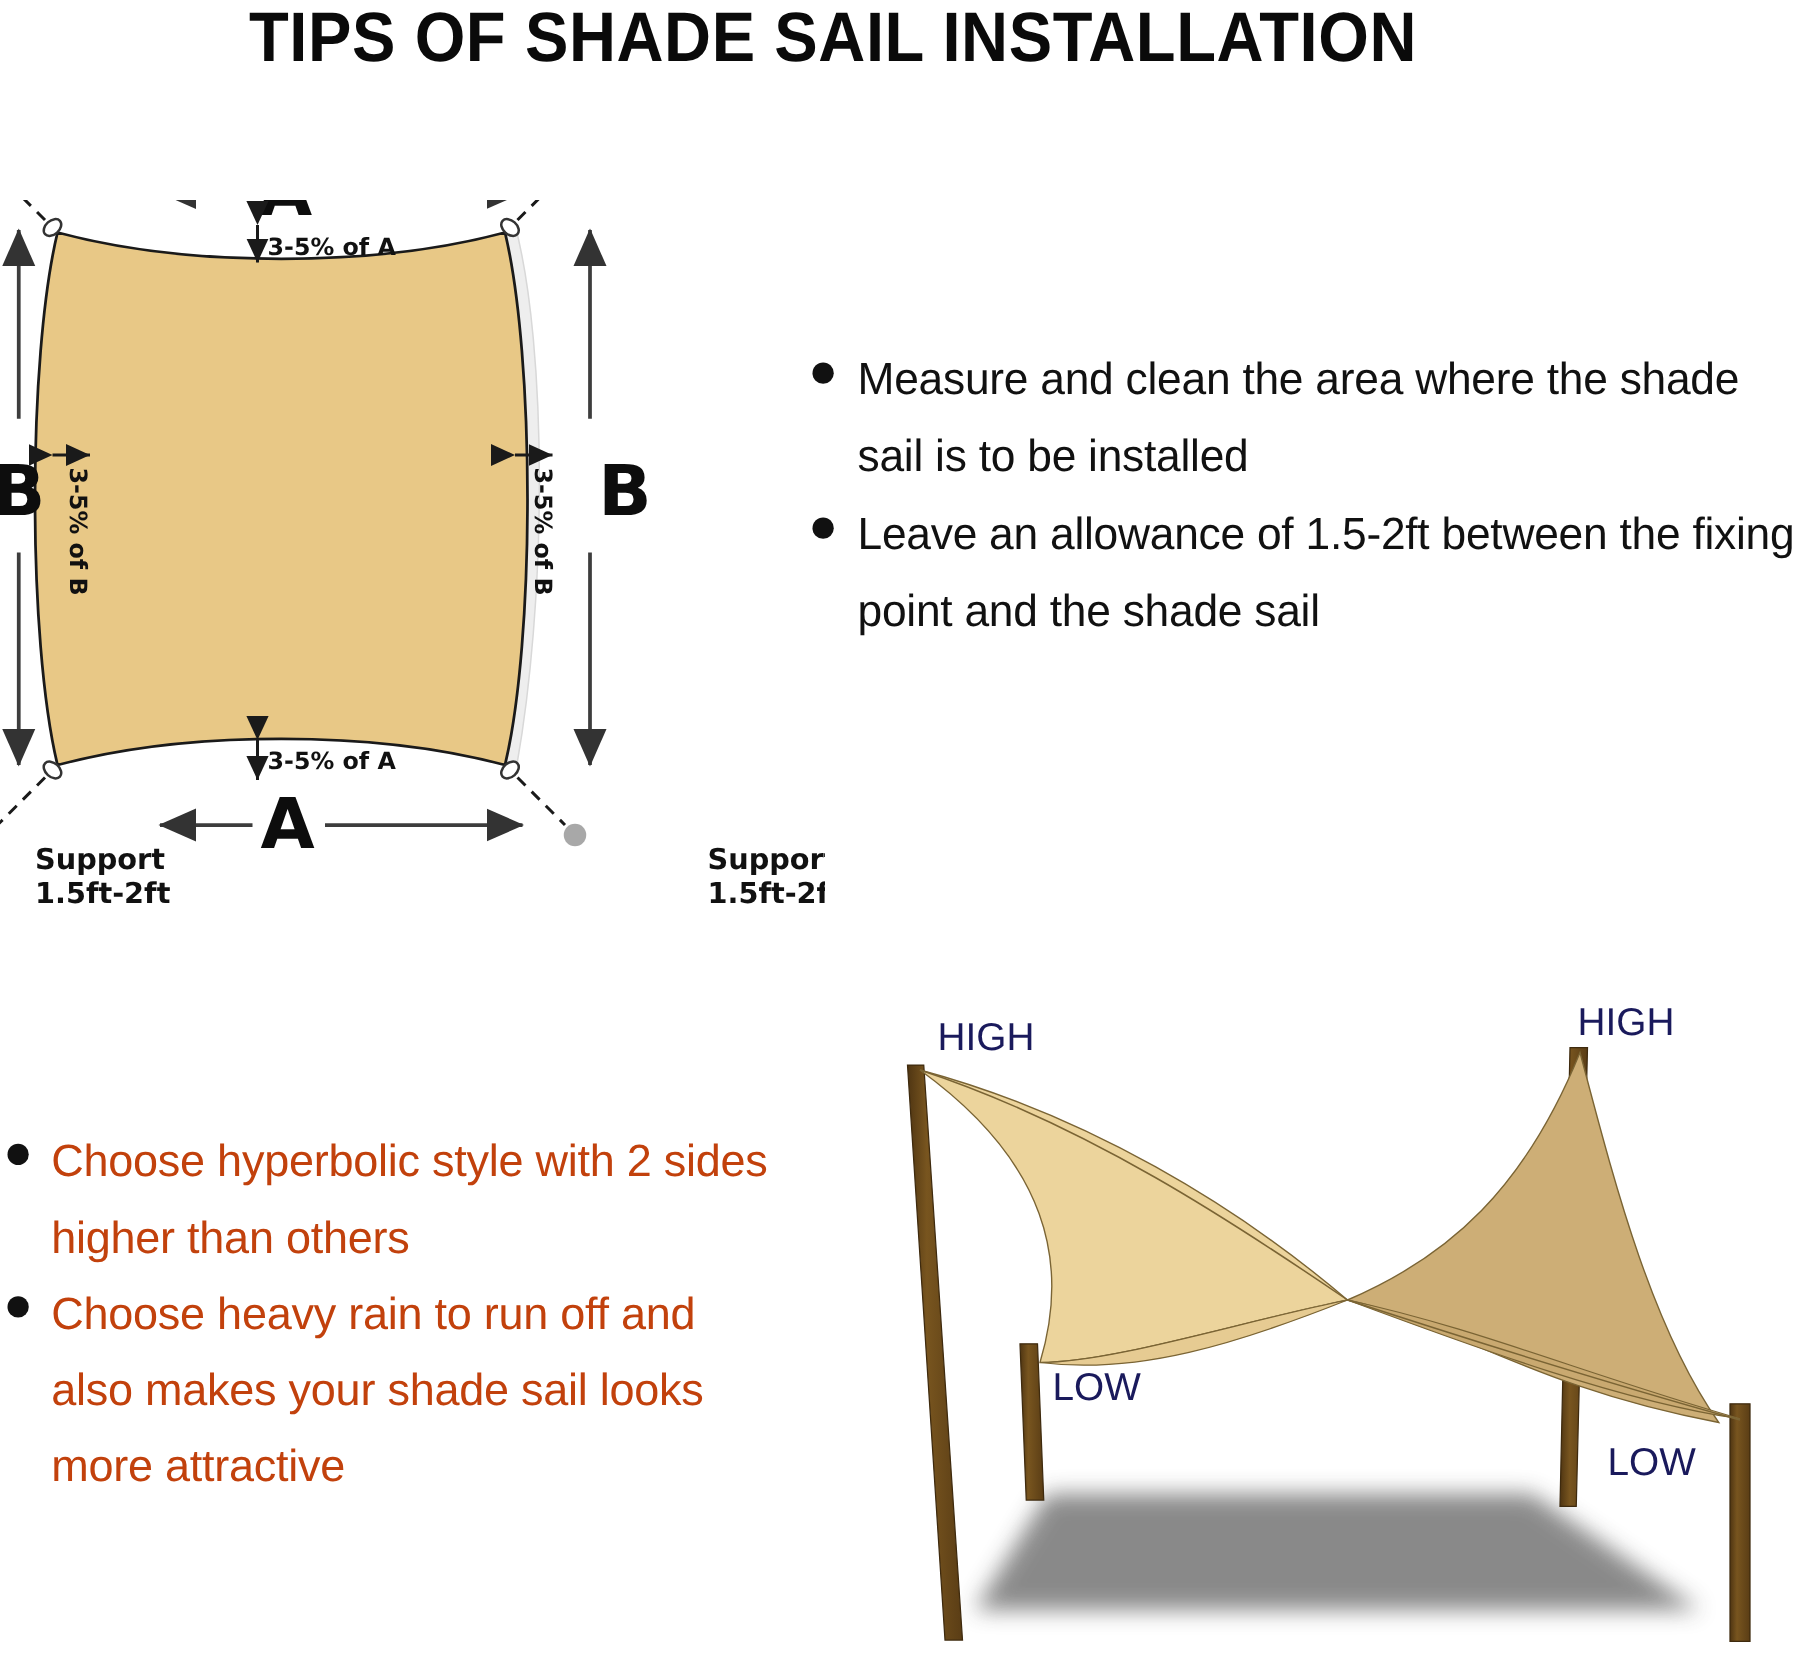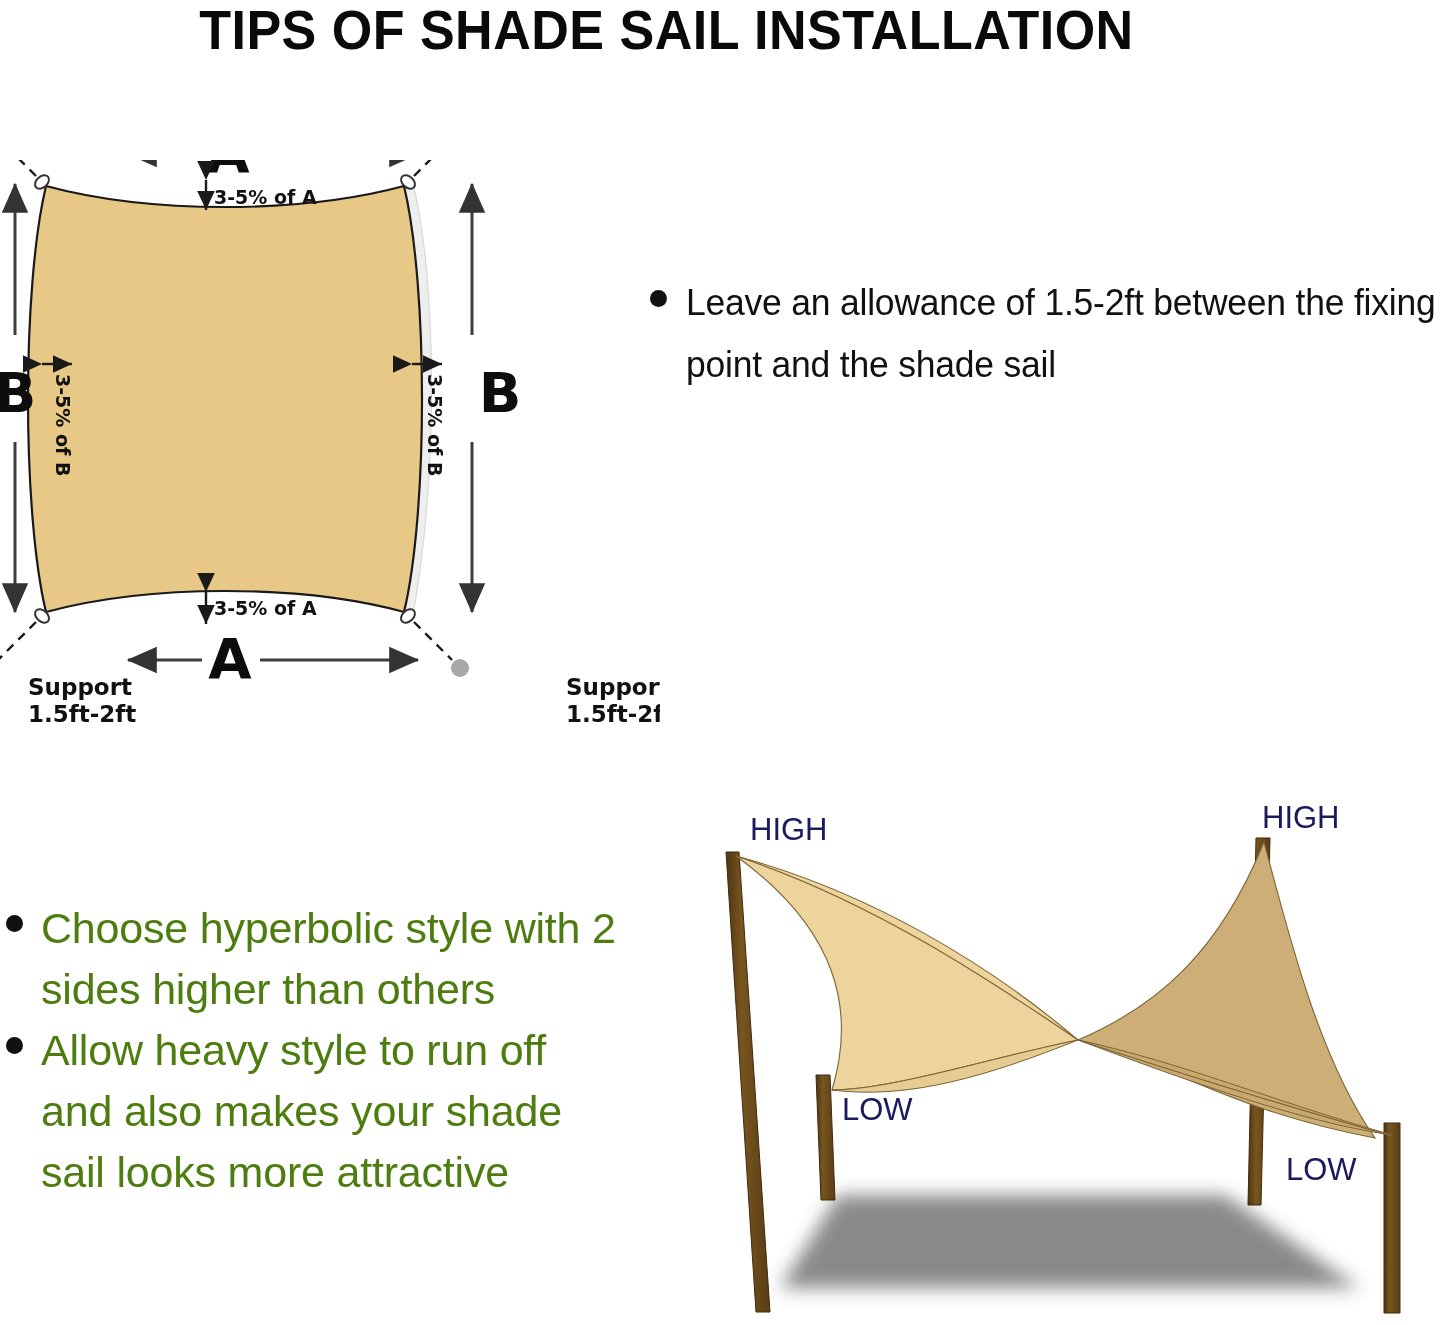--- a/index.html
+++ b/index.html
@@ -106,23 +106,23 @@
     width: 620px;
   }
   #tips-list-bottom .bullet-dot {
     width: 17px;
     height: 17px;
     margin-top: 17px;
     margin-right: 18px;
   }
   #tips-list-bottom .bullet-text {
     font-family: "Liberation Sans", "DejaVu Sans", sans-serif;
-    font-size: 43px;
+    font-size: 36px;
     line-height: 61px;
-    color: #4d7c0f;
+    color: #c2410c;
     letter-spacing: -0.2px;
   }
   #tips-list-bottom .bullet-item { margin-bottom: 0px; }
 
   
   #hyperbolic-svg {
     position: absolute;
     left: 660px;
     top: 790px;
     width: 792px;
@@ -242,36 +242,42 @@
   <g fill="#111111" font-size="23" font-weight="bold">
     <text x="566" y="535">Support</text>
     <text x="566" y="562">1.5ft-2ft</text>
   </g>
 </svg>
 
 <ul class="bullet-list" id="tips-list-right">
   <li class="bullet-item">
     <div class="bullet-row">
       <span class="bullet-dot"></span>
+      <span class="bullet-text">Measure and clean the area where the shade sail is to be installed</span>
+    </div>
+  </li>
+  <li class="bullet-item">
+    <div class="bullet-row">
+      <span class="bullet-dot"></span>
       <span class="bullet-text">Leave an allowance of 1.5-2ft between the fixing point and the shade sail</span>
     </div>
   </li>
 </ul>
 
 <ul class="bullet-list" id="tips-list-bottom">
   <li class="bullet-item">
     <div class="bullet-row">
       <span class="bullet-dot"></span>
       <span class="bullet-text">Choose hyperbolic style with 2 sides higher than others</span>
     </div>
   </li>
   <li class="bullet-item">
     <div class="bullet-row">
       <span class="bullet-dot"></span>
-      <span class="bullet-text">Allow heavy style to run off and also makes your shade sail looks more attractive</span>
+      <span class="bullet-text">Choose heavy rain to run off and also makes your shade sail looks more attractive</span>
     </div>
   </li>
 </ul>
 
 <svg id="hyperbolic-svg" viewBox="0 0 792 535">
   <defs>
     <filter id="shadowBlur" x="-25%" y="-60%" width="150%" height="240%">
       <feGaussianBlur stdDeviation="9"></feGaussianBlur>
     </filter>
     <linearGradient id="postGrad" x1="0" y1="0" x2="1" y2="0">

